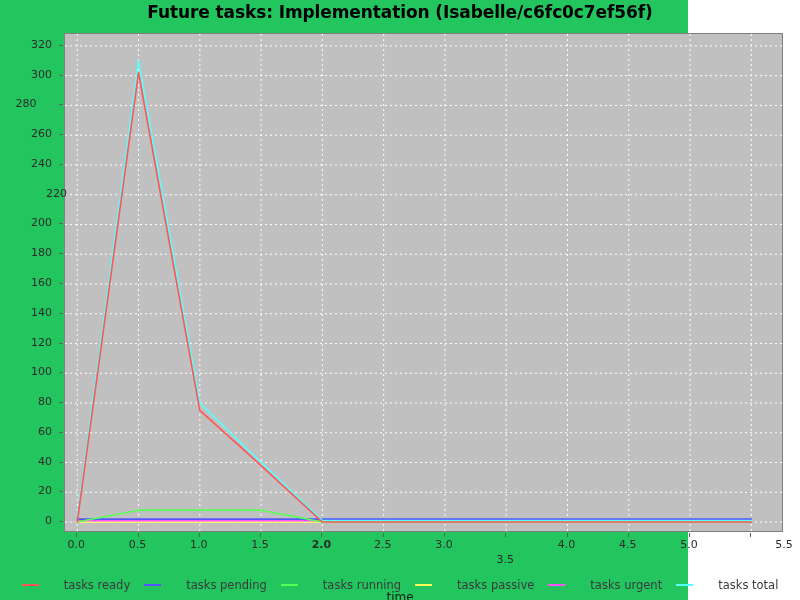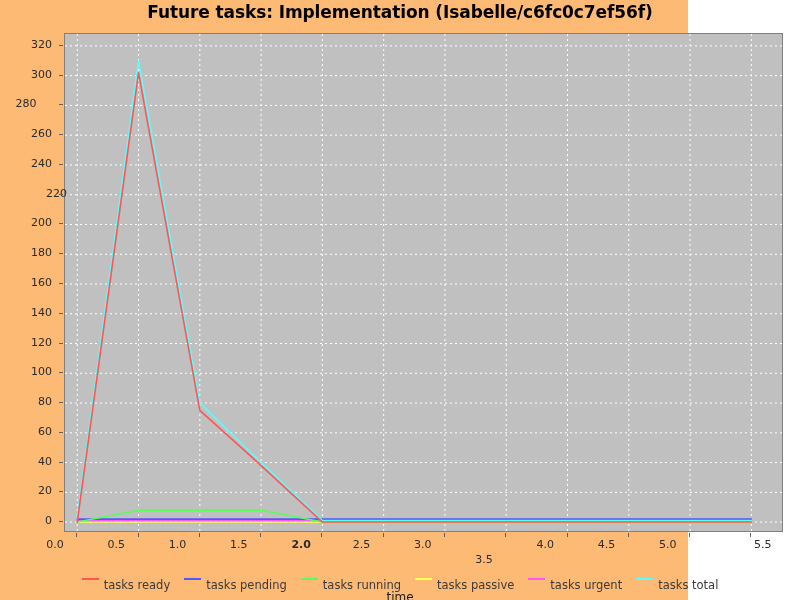--- a/index.html
+++ b/index.html
@@ -10,21 +10,21 @@
   body {
     width: 800px;
     height: 600px;
     font-family: "DejaVu Sans", "Liberation Sans", sans-serif;
     overflow: hidden;
   }
   #chart-root {
     position: relative;
     width: 688px;
     height: 600px;
-    background: #fdba74;
+    background: #22c55e;
   }
   #chart-title {
     position: absolute;
     left: 0;
     top: 2px;
     width: 800px;
     text-align: center;
     font-size: 17px;
     font-weight: bold;
     color: #000000;
@@ -50,21 +50,21 @@
     position: absolute;
     font-size: 11px;
     color: #2b2b2b;
     text-align: right;
     white-space: nowrap;
   }
   .axis-label-x {
     position: absolute;
     font-size: 11px;
     color: #2b2b2b;
-    text-align: left;
+    text-align: center;
     white-space: nowrap;
   }
   .tickmark-y {
     position: absolute;
     width: 4px;
     height: 1px;
     background: #606060;
   }
   .tickmark-x {
     position: absolute;
@@ -97,22 +97,23 @@
     left: 0;
     top: 578px;
     width: 800px;
     display: flex;
     justify-content: center;
     align-items: center;
     gap: 0px;
   }
   .legend-item {
     display: flex;
-    align-items: flex-start;
+    align-items: center;
     margin: 0 7px;
+    gap: 20px;
   }
   .legend-swatch {
     display: inline-block;
     width: 17px;
     height: 2px;
     margin-right: 5px;
   }
   .legend-text {
     font-size: 11.5px;
     color: #3a3a3a;

